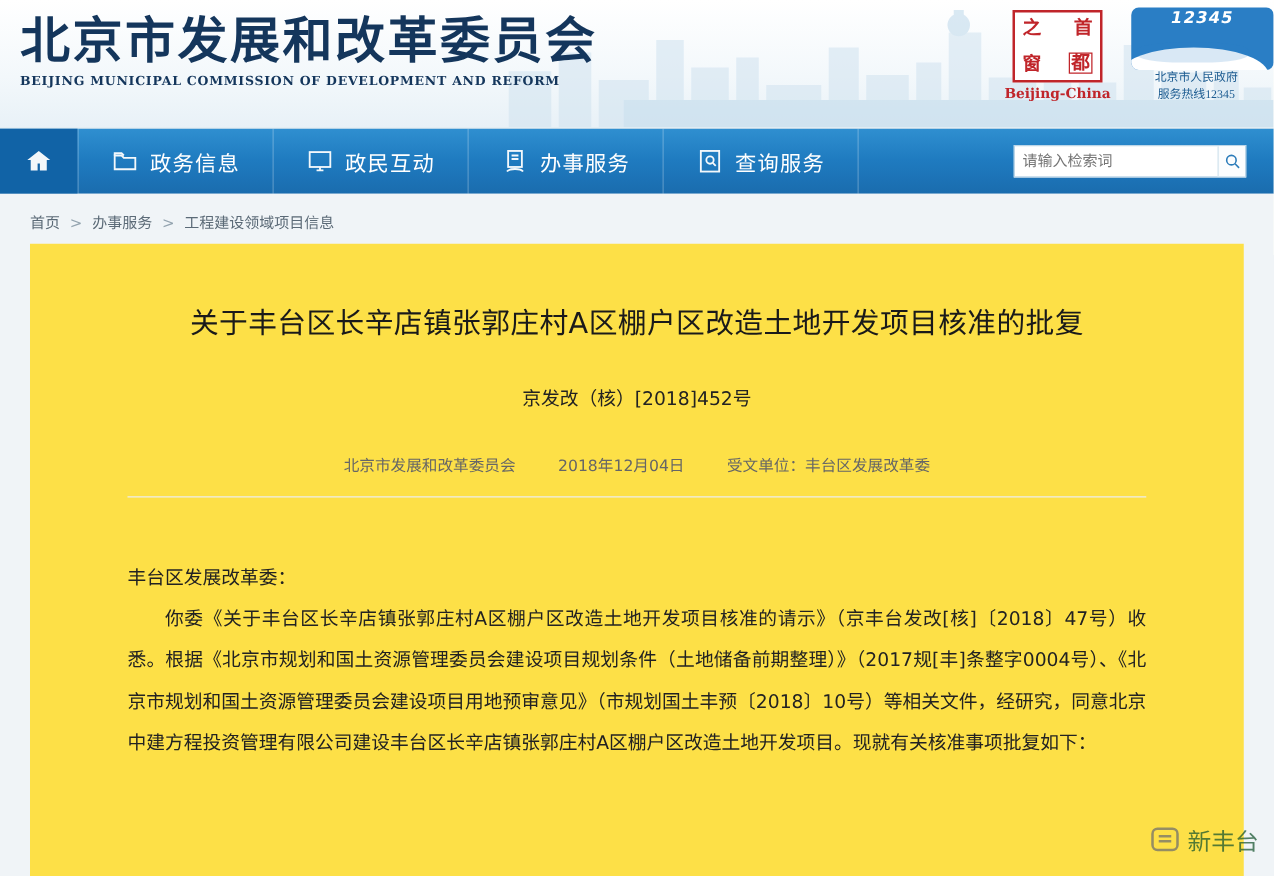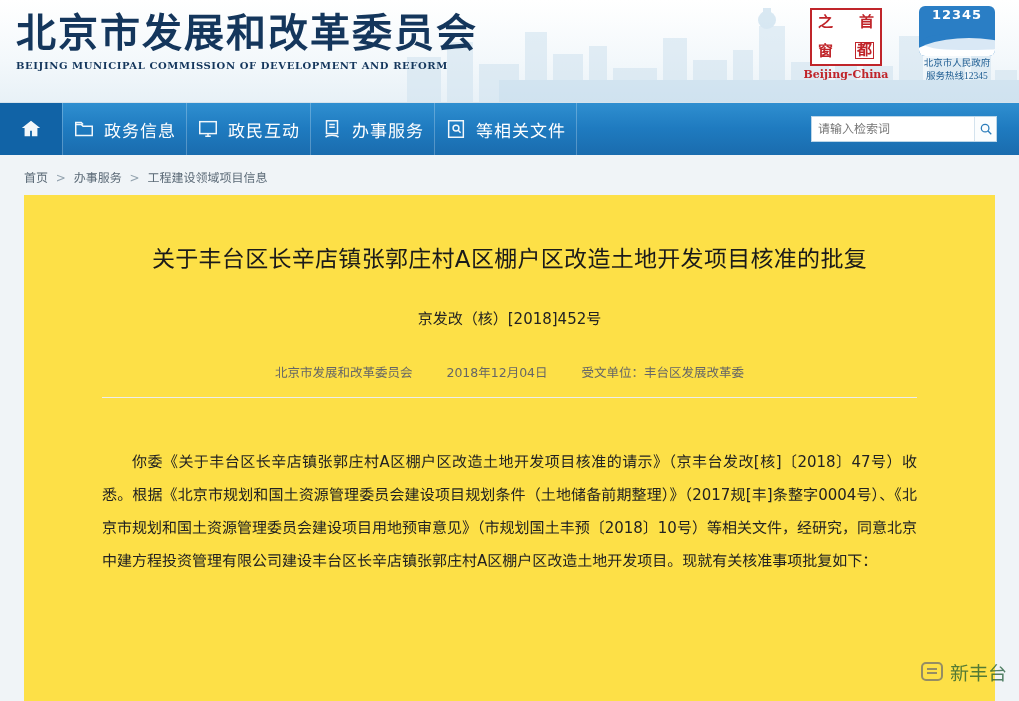--- a/index.html
+++ b/index.html
@@ -73,25 +73,26 @@
     font-family: "DejaVu Serif", "Liberation Serif", serif;
     color: #c0252a; font-weight: bold; font-size: 11px; margin-top: 2px;
   }
 
   
   .hotline {
     position: absolute; top: 6px; left: 905px; z-index: 4;
     width: 104px; text-align: center;
   }
   .hotline-badge {
-    width: 76px; height: 50px; margin: 0 auto;
+    width: 114px; height: 50px; margin: 0 auto;
     border-radius: 6px;
     background: #2a7ec5;
     position: relative;
     overflow: hidden;
+    font-style: italic;
   }
   .hotline-badge .num {
     position: absolute; top: 1px; left: 0; right: 0;
     color: #fff; font-size: 13px; font-weight: bold; letter-spacing: 1px;
     font-family: "DejaVu Sans", sans-serif;
   }
   .hotline-badge .swoosh {
     position: absolute; left: -10px; bottom: -26px;
     width: 120px; height: 44px; border-radius: 50%;
     background: #ffffff;
@@ -114,21 +115,21 @@
     display: flex; align-items: stretch;
     position: relative;
   }
   .nav-home {
     width: 62px; display: flex; align-items: center; justify-content: center;
     background: #1163a6;
   }
   .nav-items { display: flex; align-items: stretch; }
   .nav-item {
     display: flex; align-items: center; gap: 9px;
-    padding: 0 10px;
+    padding: 0 26px;
     color: #fff; font-size: 17px; letter-spacing: 1px;
     border-right: 1px solid rgba(255,255,255,.25);
     white-space: nowrap;
   }
   .nav-item:first-child { border-left: 1px solid rgba(255,255,255,.25); }
   .nav-ico { width: 22px; height: 22px; display: block; opacity: .95; }
   .search-wrap {
     position: absolute; right: 22px; top: 13px;
     width: 186px; height: 26px;
     background: #fff; border: 1px solid #bcd6e8;
@@ -299,21 +300,21 @@
             <path d="M9 7h6M9 10h6M5 21c2-3 12-3 14 0"></path>
         </svg>
         <span>办事服务</span>
       </div>
       <div class="nav-item">
         <svg class="nav-ico" viewBox="0 0 24 24" fill="none" stroke="#ffffff" stroke-width="1.6">
           <rect x="4" y="3" width="16" height="18"></rect>
             <circle cx="12" cy="11" r="3.2"></circle>
             <path d="M14.4 13.4 17 16"></path>
         </svg>
-        <span>等相关文件</span>
+        <span>查询服务</span>
       </div>
     </div>
 
     <div class="search-wrap">
       <input type="text" placeholder="请输入检索词" style="">
       <div class="search-btn">
         <svg width="14" height="14" viewBox="0 0 24 24" fill="none" stroke="#2b7cba" stroke-width="2.2">
           <circle cx="10.5" cy="10.5" r="6.5"></circle>
             <path d="M15.5 15.5 21 21"></path>
         </svg>
@@ -335,20 +336,21 @@
       <div class="doc-title">关于丰台区长辛店镇张郭庄村A区棚户区改造土地开发项目核准的批复</div>
       <div class="doc-number">京发改（核）[2018]452号</div>
 
       <div class="doc-meta">
         <span>北京市发展和改革委员会</span>
         <span>2018年12月04日</span>
         <span>受文单位：丰台区发展改革委</span>
       </div>
 
       <div class="doc-body">
+        <p>丰台区发展改革委：</p>
         <p class="indent">你委《关于丰台区长辛店镇张郭庄村A区棚户区改造土地开发项目核准的请示》（京丰台发改[核]〔2018〕47号）收悉。根据《北京市规划和国土资源管理委员会建设项目规划条件（土地储备前期整理）》（2017规[丰]条整字0004号）、《北京市规划和国土资源管理委员会建设项目用地预审意见》（市规划国土丰预〔2018〕10号）等相关文件，经研究，同意北京中建方程投资管理有限公司建设丰台区长辛店镇张郭庄村A区棚户区改造土地开发项目。现就有关核准事项批复如下：</p>
       </div>
     </div>
 
     <div class="watermark">
       <span class="wm-icon"></span>
       <span>新丰台</span>
     </div>
   </div>
 

